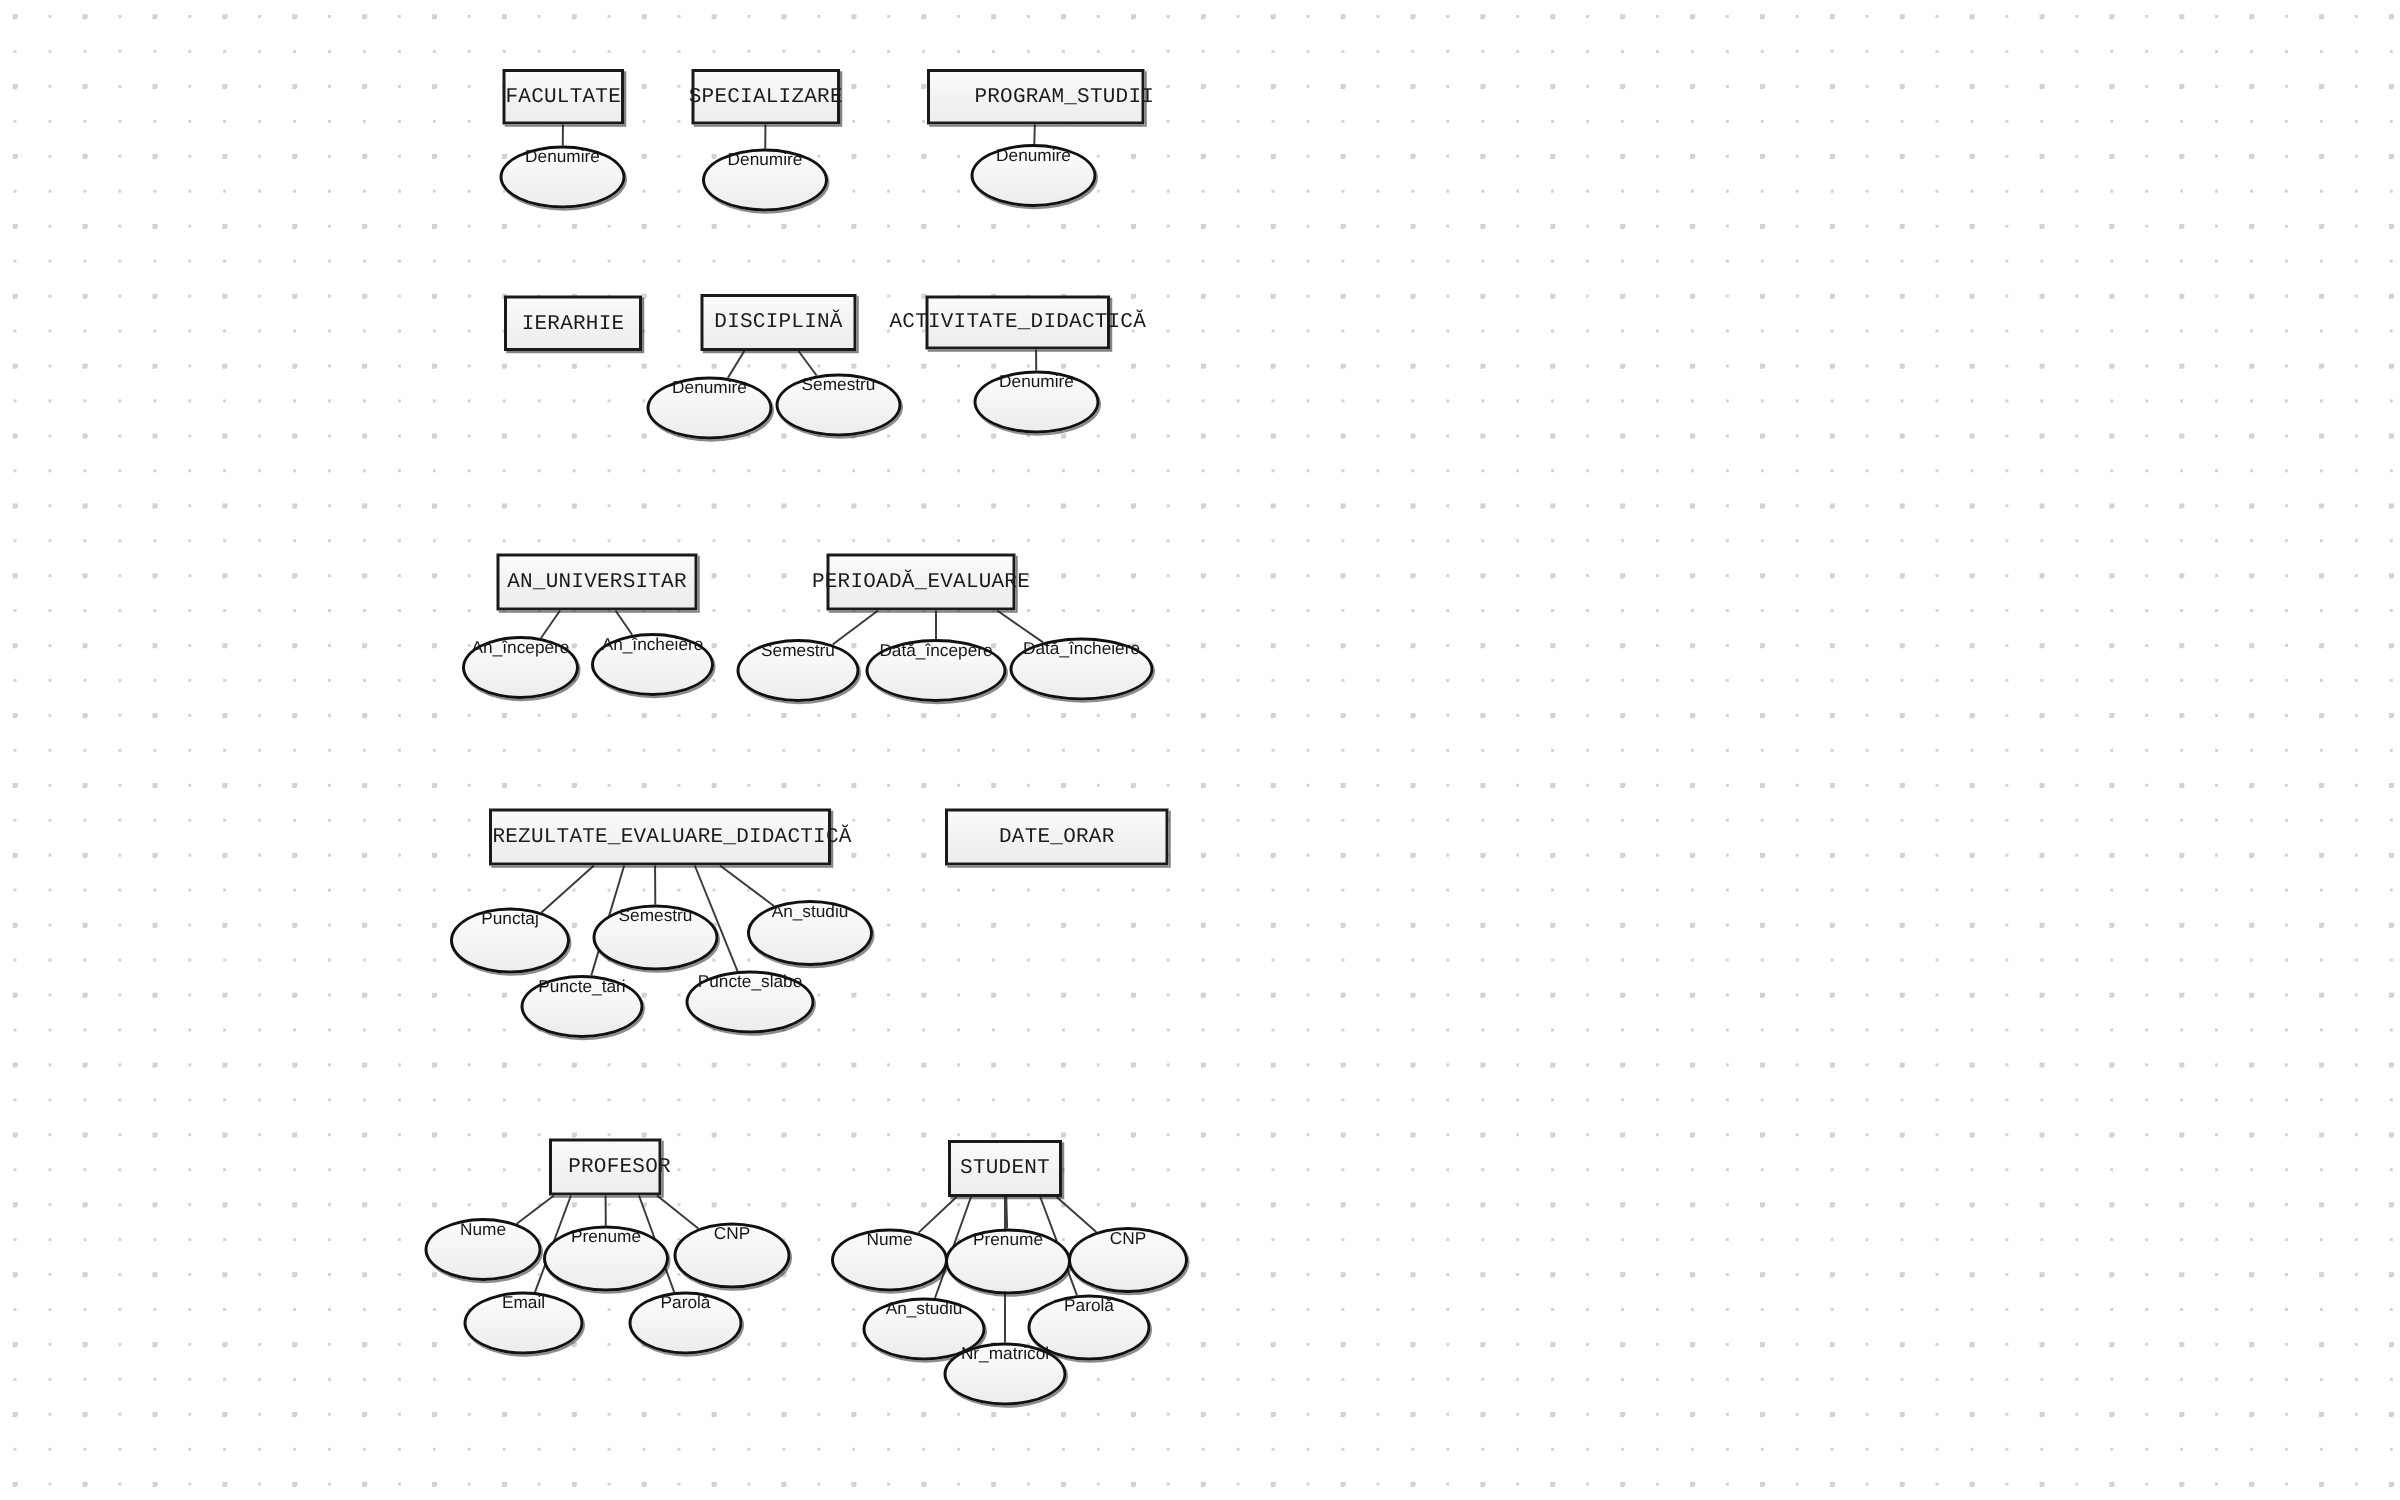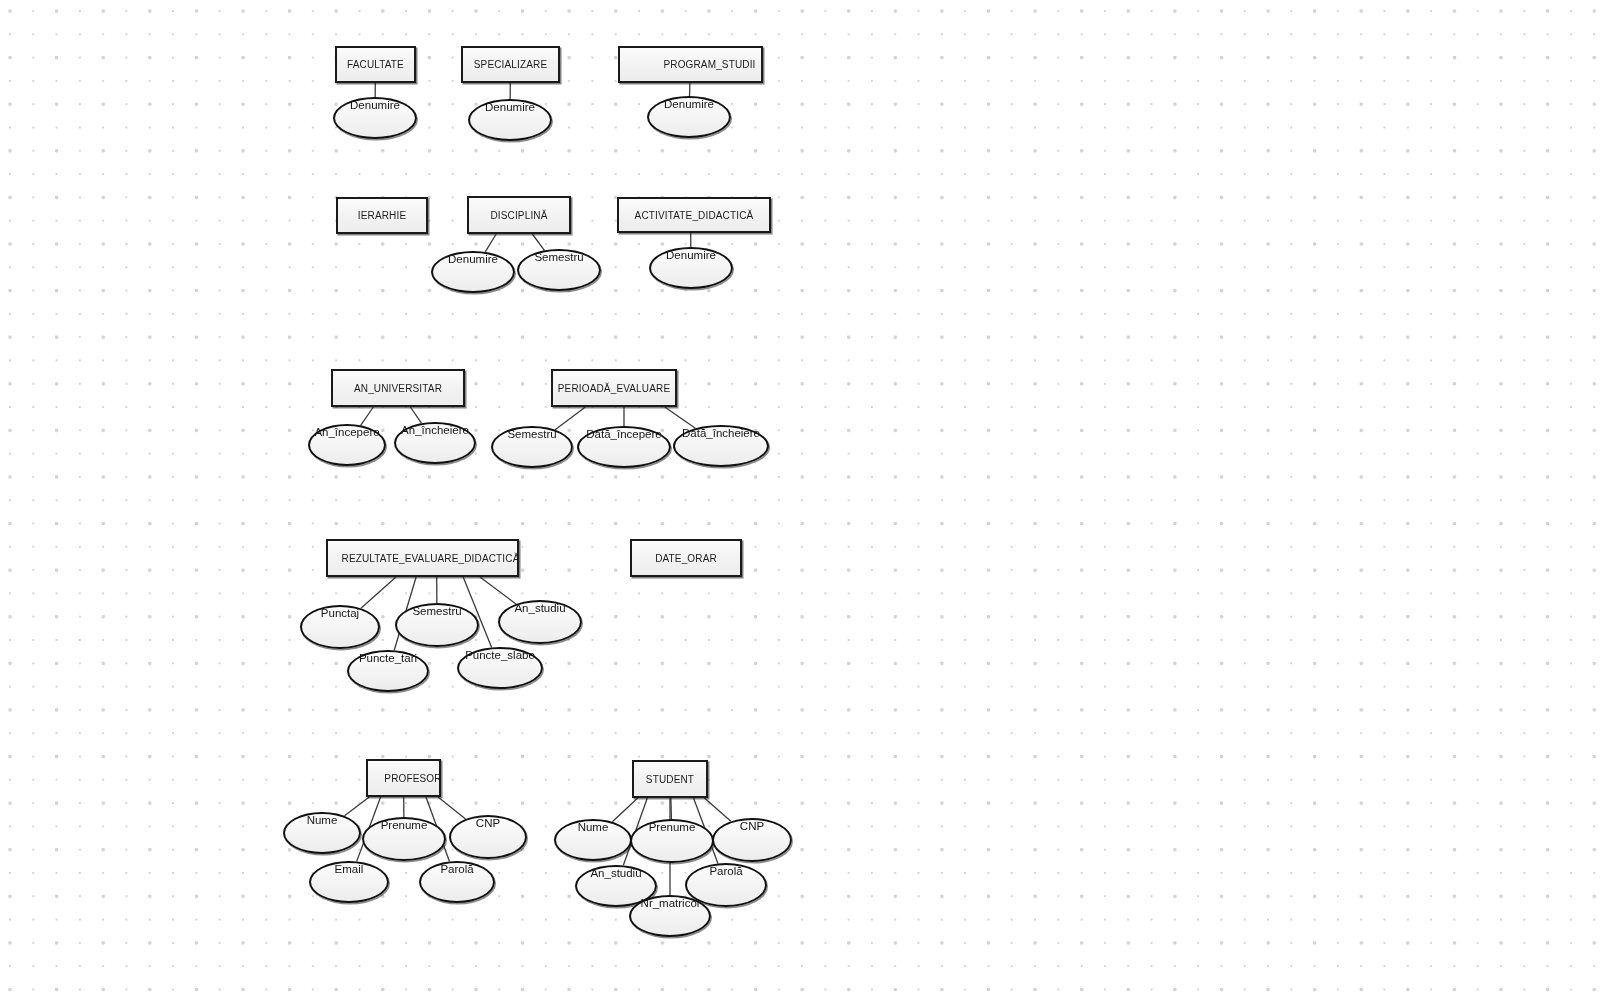--- a/index.html
+++ b/index.html
@@ -33,22 +33,22 @@
     pointer-events: none;
   }
   .entity {
     position: absolute;
     box-sizing: border-box;
     border: 2.2px solid #1a1a1a;
     background: linear-gradient(180deg, #fbfbfb 0%, #f2f2f2 55%, #ededed 100%);
     display: flex;
     align-items: center;
     justify-content: center;
-    font-family: Liberation Sans, sans-serif;
-    font-size: 10px;
+    font-family: Liberation Mono, monospace;
+    font-size: 14px;
     color: #1b1b1b;
     letter-spacing: .15px;
     white-space: nowrap;
     box-shadow: 1.5px 1.5px 0 rgba(30,30,30,.55);
   }
   .attr {
     position: absolute;
     box-sizing: border-box;
     border: 2.4px solid #111111;
     border-radius: 50%;
@@ -106,33 +106,33 @@
       </div>
       <div class="entity" style="left: 618px; top: 46px; width: 145px; height: 37px; padding-left: 38px;">
         <span>PROGRAM_STUDII</span>
       </div>
       <div class="entity" style="left: 336px; top: 197px; width: 92px; height: 37px;">
         <span>IERARHIE</span>
       </div>
       <div class="entity" style="left: 467px; top: 196px; width: 104px; height: 38px;">
         <span>DISCIPLINĂ</span>
       </div>
-      <div class="entity" style="left: 617px; top: 197px; width: 154px; height: 36px;">
+      <div class="entity" style="left: 617px; top: 197px; width: 123px; height: 36px;">
         <span>ACTIVITATE_DIDACTICĂ</span>
       </div>
       <div class="entity" style="left: 331px; top: 369px; width: 134px; height: 38px;">
         <span>AN_UNIVERSITAR</span>
       </div>
       <div class="entity" style="left: 551px; top: 369px; width: 126px; height: 38px;">
         <span>PERIOADĂ_EVALUARE</span>
       </div>
-      <div class="entity" style="left: 326px; top: 539px; width: 193px; height: 38px; padding-left: 16px;">
+      <div class="entity" style="left: 326px; top: 539px; width: 228px; height: 38px; padding-left: 16px;">
         <span>REZULTATE_EVALUARE_DIDACTICĂ</span>
       </div>
-      <div class="entity" style="left: 630px; top: 539px; width: 112px; height: 38px;">
+      <div class="entity" style="left: 630px; top: 539px; width: 149px; height: 38px;">
         <span>DATE_ORAR</span>
       </div>
       <div class="entity" style="left: 366px; top: 759px; width: 75px; height: 38px; padding-left: 19px;">
         <span>PROFESOR</span>
       </div>
       <div class="entity" style="left: 632px; top: 760px; width: 76px; height: 38px;">
         <span>STUDENT</span>
       </div>
       <div class="attr" style="left: 333px; top: 97px; width: 84px; height: 42px;">
         <span>Denumire</span>

